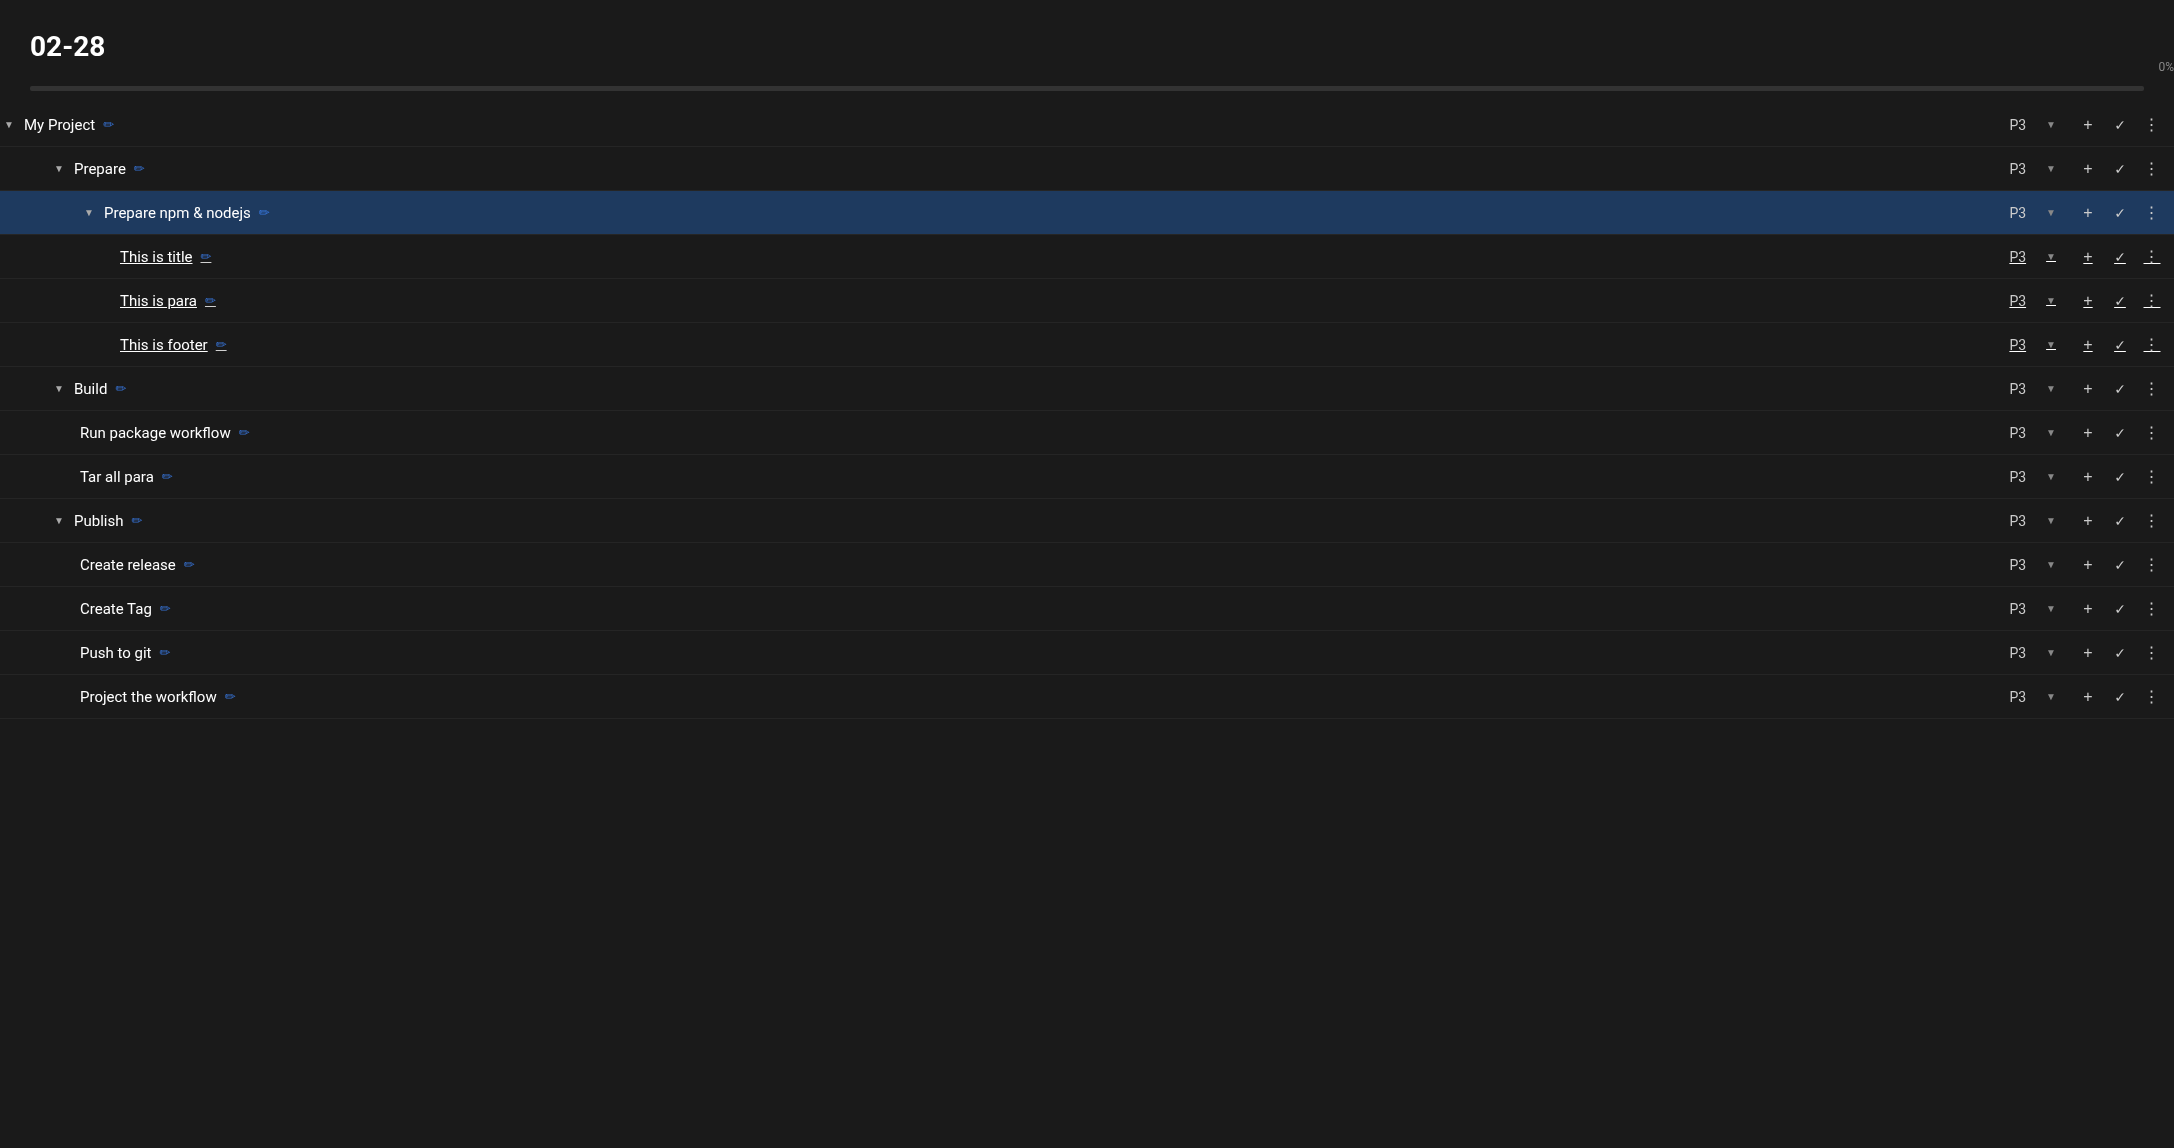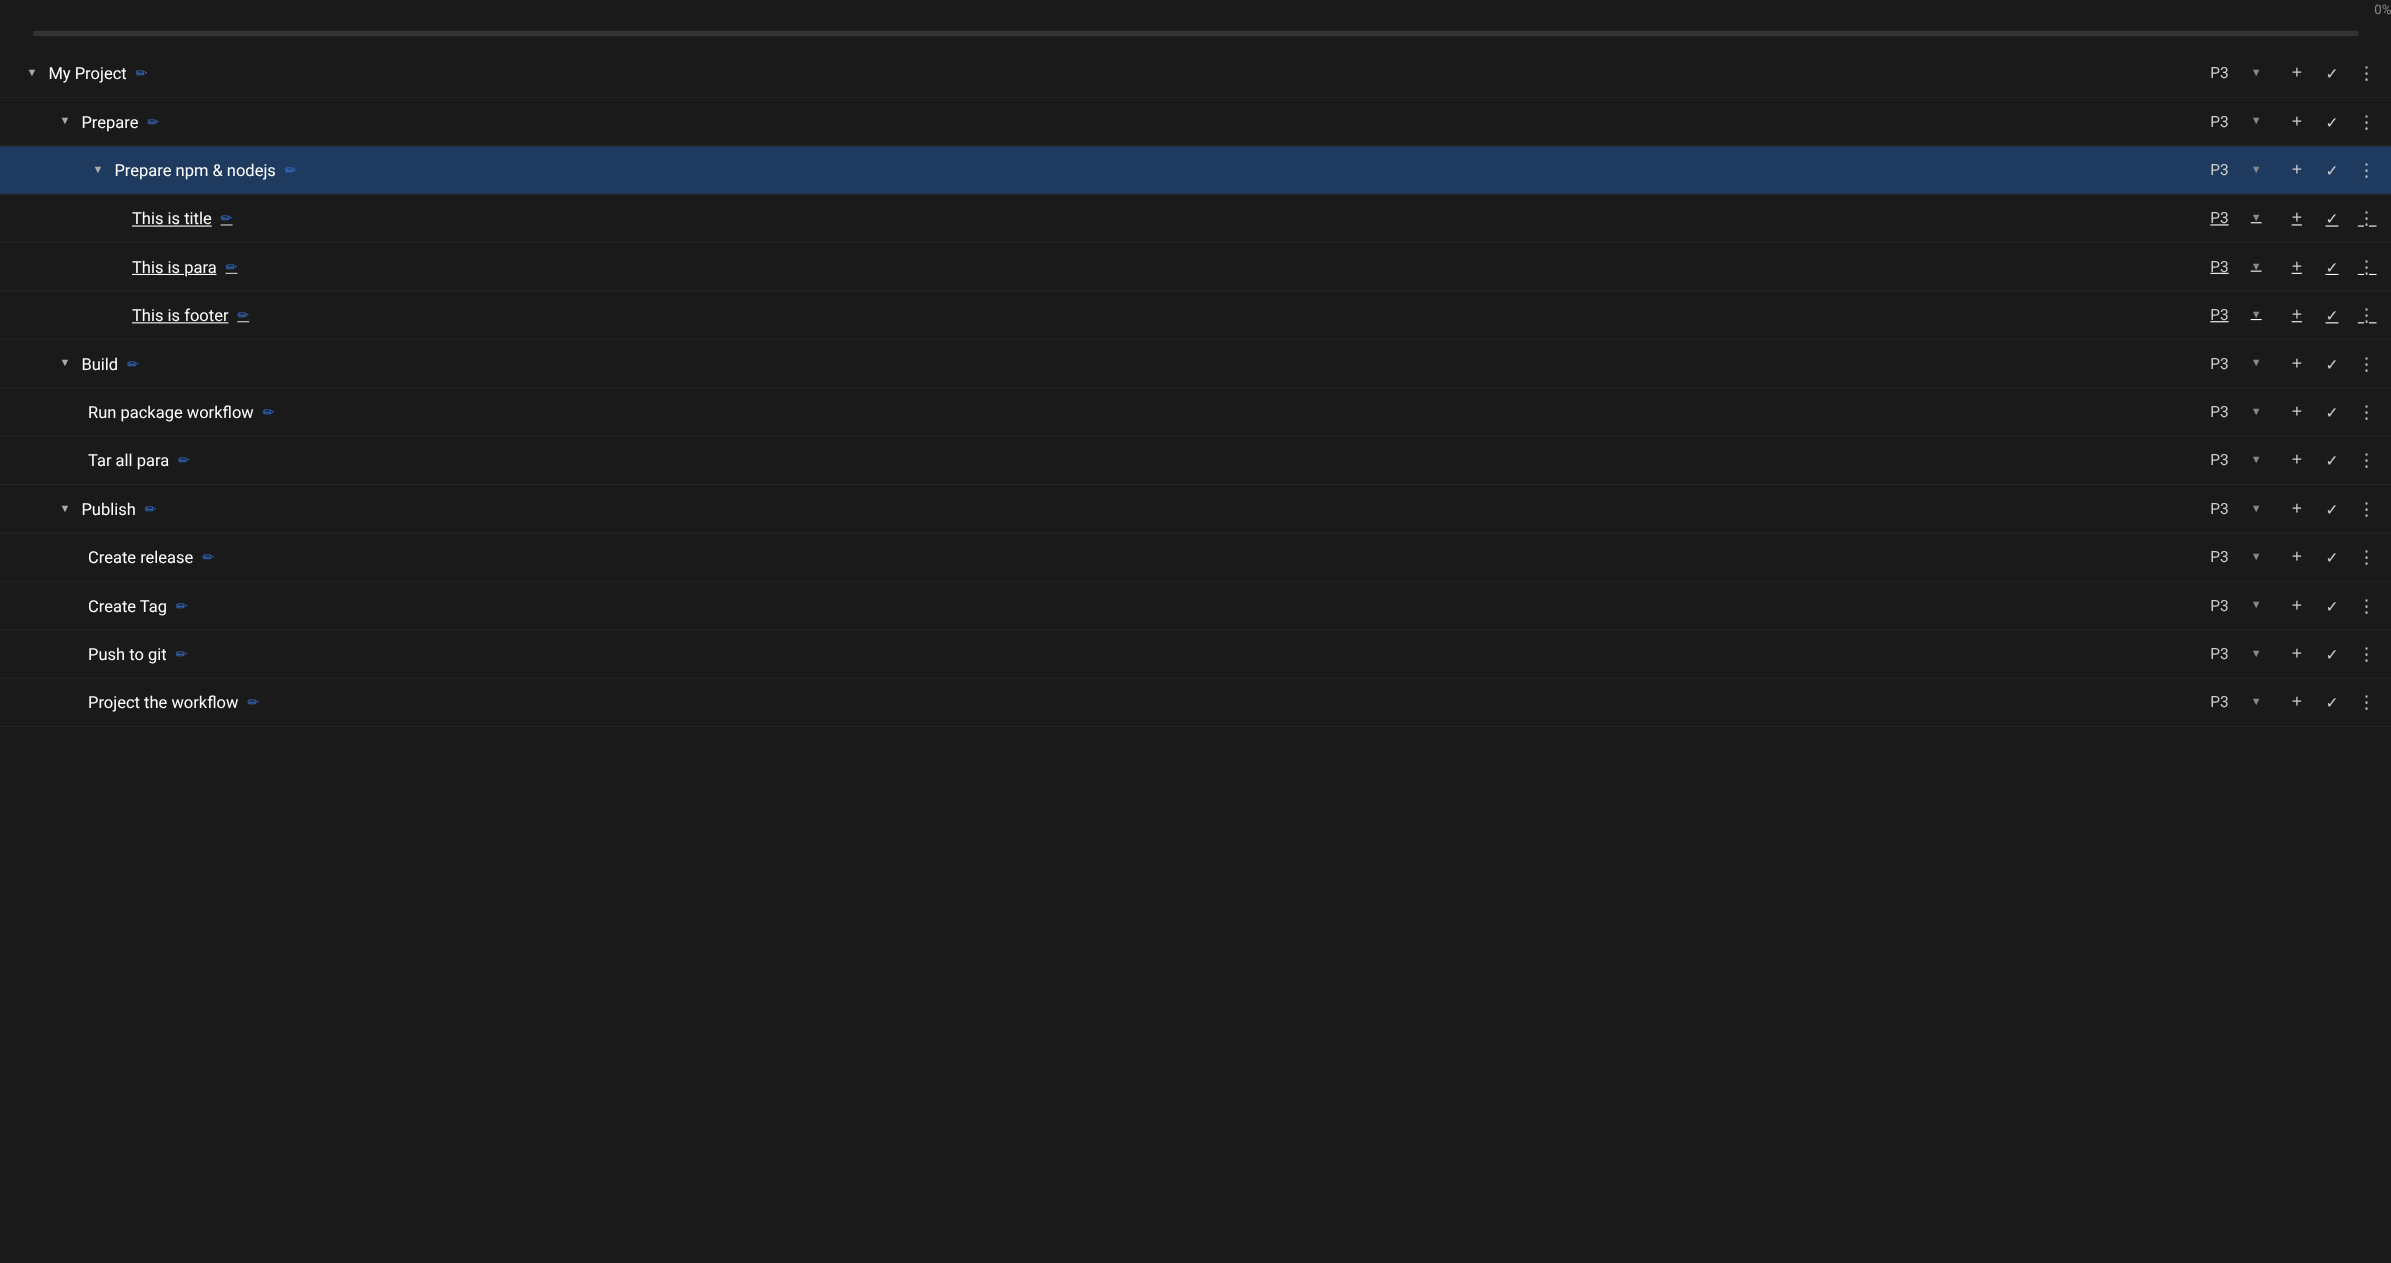--- a/index.html
+++ b/index.html
@@ -55,21 +55,21 @@
       overflow: hidden;
     }
 
     .tree-row-actions {
       display: flex;
       align-items: center;
       gap: 8px;
       flex-shrink: 0;
     }
 
-    .indent-0 { padding-left: 20px; }
+    .indent-0 { }
     .indent-1 { padding-left: 50px; }
     .indent-2 { padding-left: 80px; }
     .indent-3 { padding-left: 120px; text-decoration: underline; }
 
     .chevron {
       display: inline-flex;
       align-items: center;
       justify-content: center;
       width: 18px;
       height: 18px;
@@ -170,20 +170,21 @@
       right: 0;
       top: -18px;
       font-size: 12px;
       color: #888888;
     }
   </style>
 </head>
 <body>
 
 <div class="page-container">
+  <div class="page-title">02-28</div>
 
   <div class="progress-row">
     <div class="progress-pct">0%</div>
     <div class="progress-bar-outer">
       <div class="progress-bar-inner" style="width: 0%"></div>
     </div>
   </div>
 
   <div class="tree-container">
 

